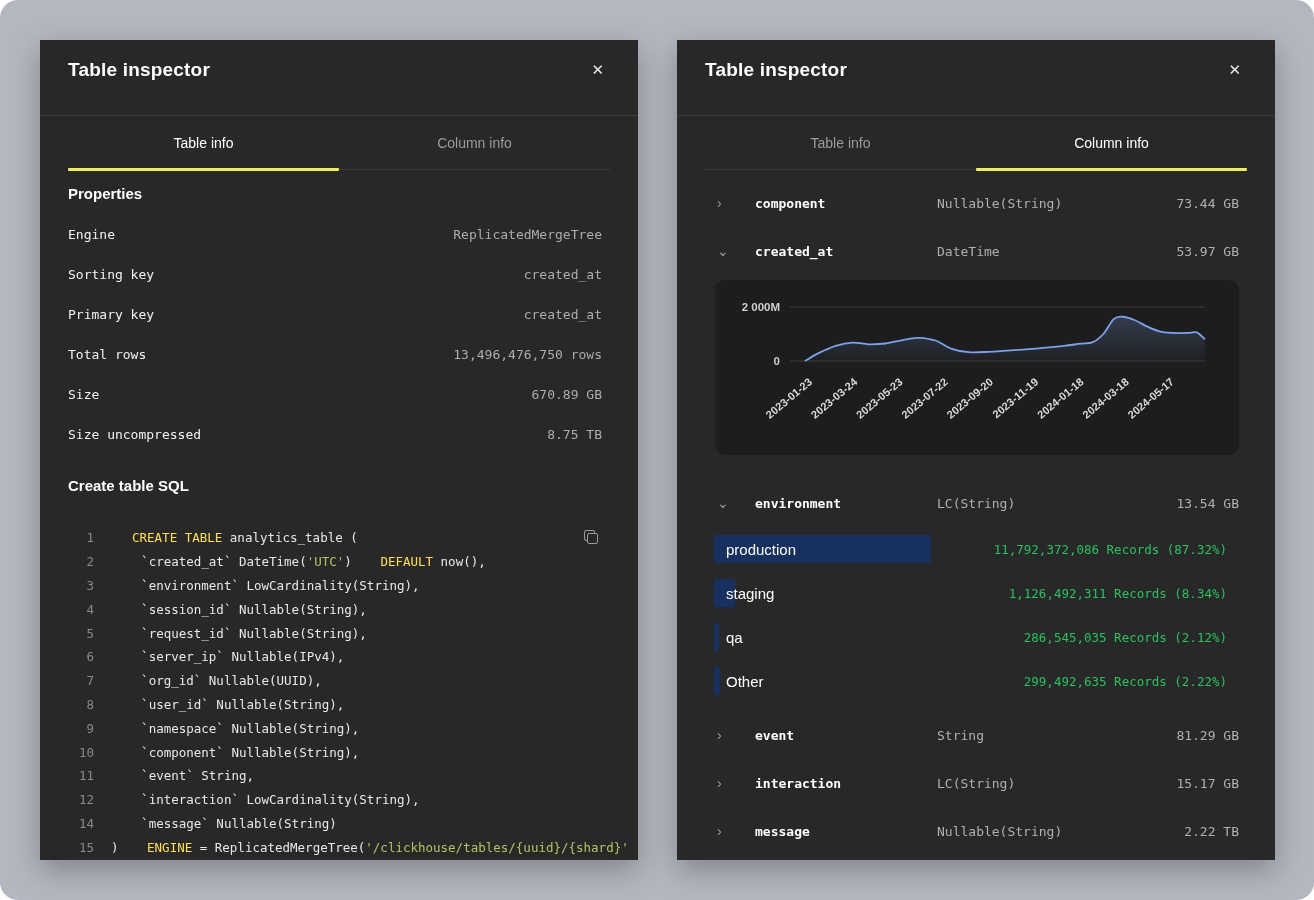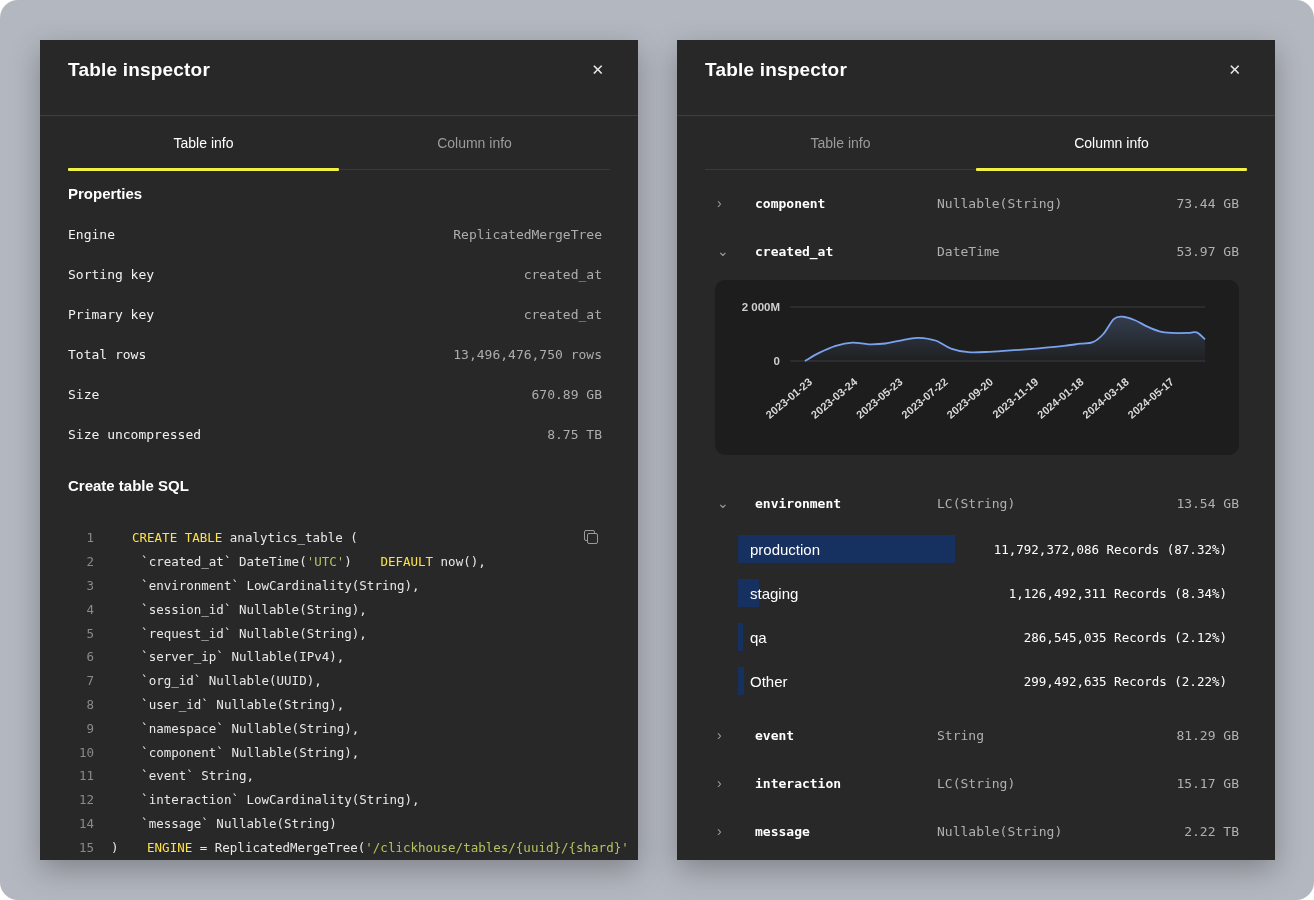--- a/index.html
+++ b/index.html
@@ -41,25 +41,25 @@
   .col-rows{margin-top:9px;}
   .col-row{display:grid;grid-template-columns:38px 182px 1fr 120px;align-items:center;height:48px;padding:0 36px 0 40px;cursor:pointer;}
   .chev{color:#9a9a9a;font-size:14px;line-height:1;}
   .col-name{color:#ffffff;font-family:"DejaVu Sans Mono",monospace;font-size:13px;font-weight:bold;}
   .col-type{color:#b0b0b0;font-family:"DejaVu Sans Mono",monospace;font-size:13px;text-align:left;}
   .col-size{color:#b0b0b0;font-family:"DejaVu Sans Mono",monospace;font-size:13px;text-align:right;}
 
   .chart-card{margin:5px 36px 0 38px;height:175px;background:#1d1d1d;border-radius:10px;margin-bottom:24px;font-weight:bold;}
   .chart-card svg{display:block;}
 
-  .env-rows{margin-bottom:8px;padding-left:24px;}
+  .env-rows{margin-bottom:8px;}
   .env-row{position:relative;height:44px;padding:0 48px 0 37px;display:flex;align-items:center;justify-content:space-between;}
   .env-bar{position:absolute;left:37px;top:8px;height:28px;background:#16305f;}
   .env-label{position:relative;color:#ffffff;font-size:15px;margin-left:12px;}
-  .env-records{color:#ffffff;font-family:"DejaVu Sans Mono",monospace;font-size:12.5px;}
+  .env-records{color:#22c55e;font-family:"DejaVu Sans Mono",monospace;font-size:12.5px;}
 </style>
 </head>
 <body>
 
 <div class="backdrop"></div>
 
 <div class="panel panel-left">
   <div class="panel-header">
     <div class="panel-title">Table inspector</div>
     <div class="close-btn">✕</div>

